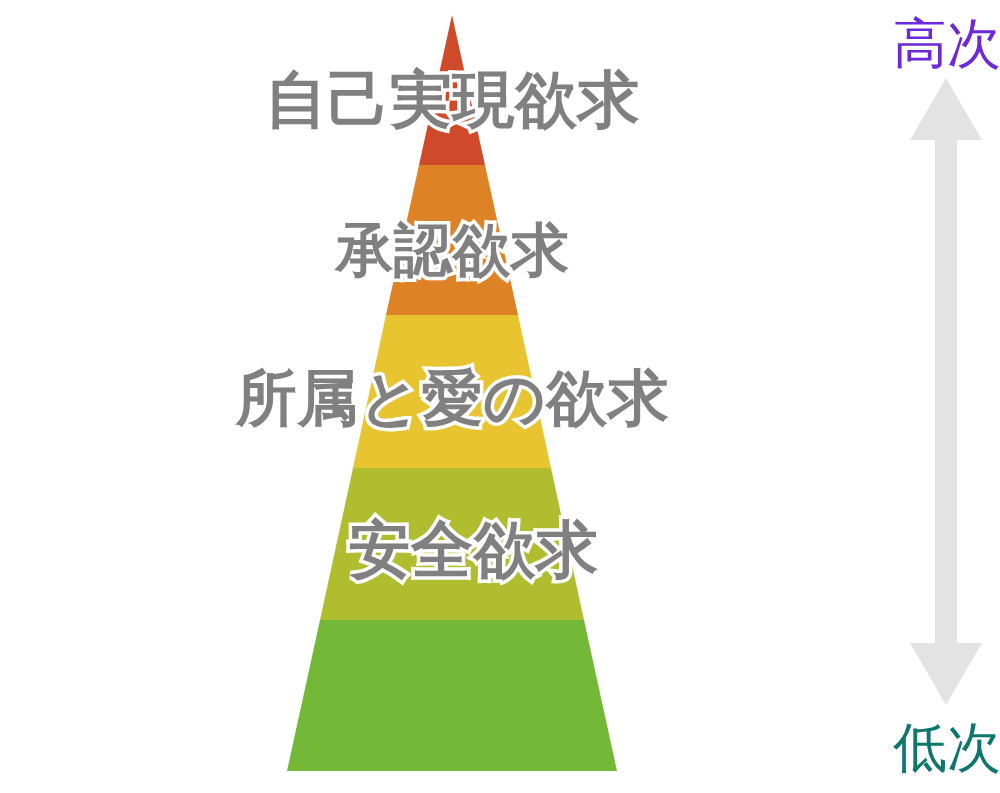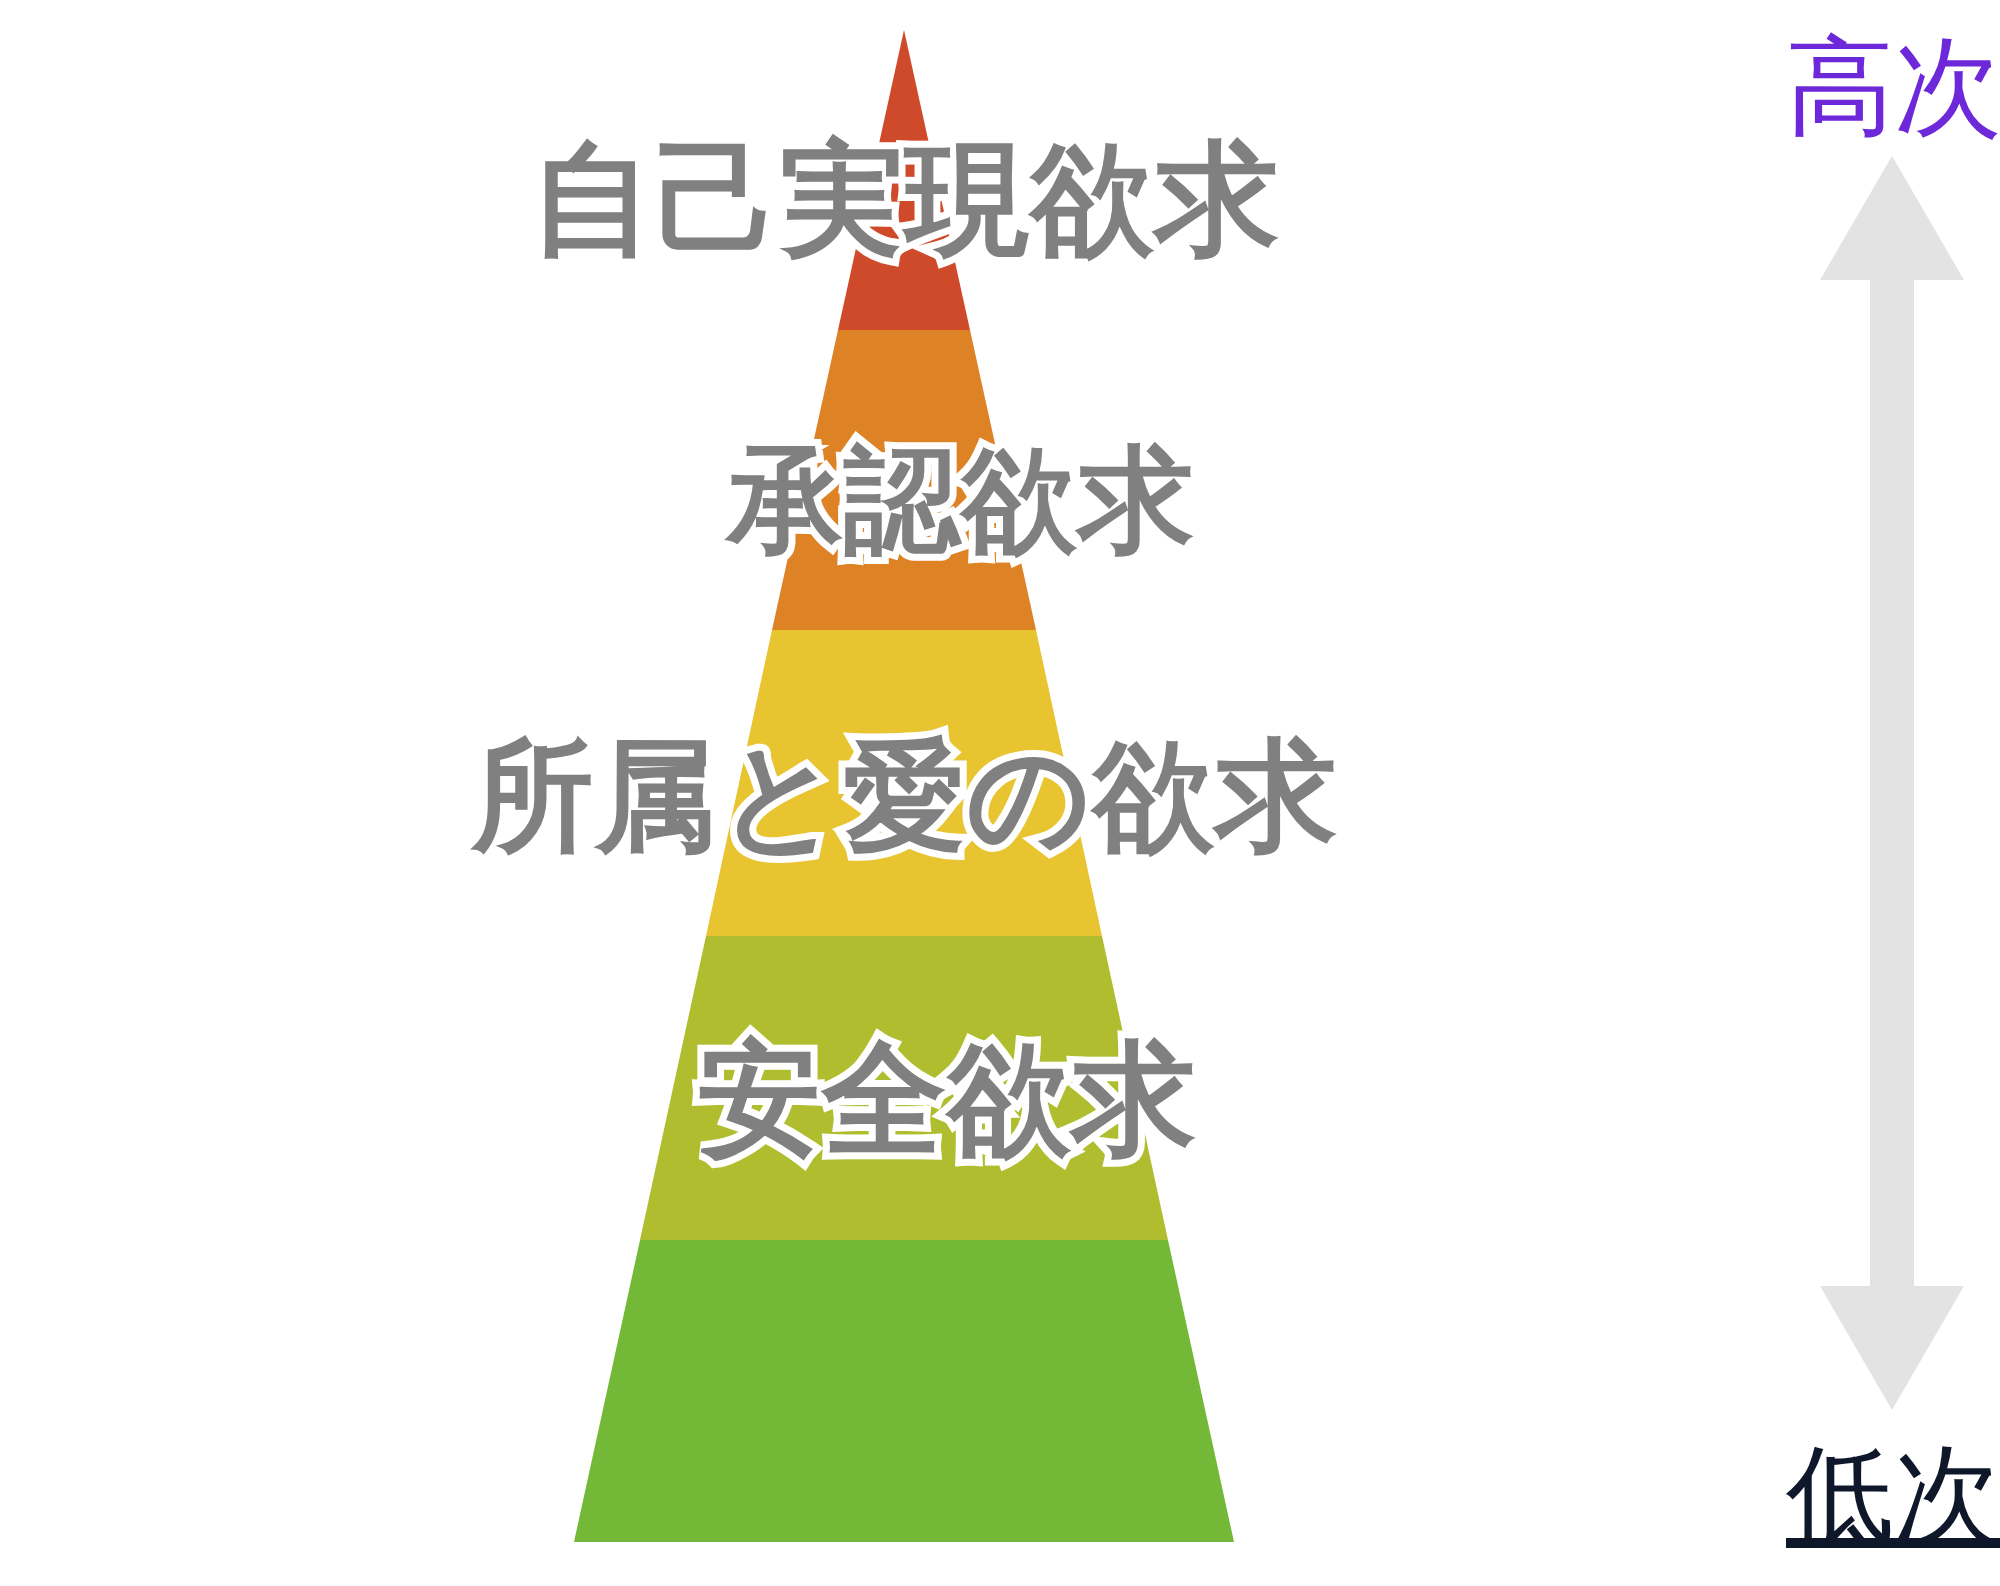--- a/index.html
+++ b/index.html
@@ -78,20 +78,20 @@
     <polygon id="tier2" points="353,468 551,468 584,620 320,620" fill="#afbd2f"></polygon>
 
     <polygon id="tier1" points="320,620 584,620 617,771 287,771" fill="#73b837"></polygon>
 
     <g>
       <polygon id="arrow-shape" points="946,78 982,140 957,140 957,643 982,643 946,705 910,643 935,643 935,140 910,140" fill="#e3e3e3"></polygon>
     </g>
   </svg>
 
   <div class="tier-label label-1" style="color: rgb(128, 128, 128); -webkit-text-stroke: 7px rgb(255, 255, 255);">自己実現欲求</div>
-  <div class="tier-label label-2" style="color: rgb(128, 128, 128); padding-left: 28px; -webkit-text-stroke: 7px rgb(255, 255, 255);">承認欲求</div>
+  <div class="tier-label label-2" style="color: rgb(128, 128, 128); -webkit-text-stroke: 7px rgb(255, 255, 255);">承認欲求</div>
   <div class="tier-label label-3" style="color: rgb(128, 128, 128); -webkit-text-stroke: 7px rgb(255, 255, 255);">所属と愛の欲求</div>
   <div class="tier-label label-4" style="color: rgb(128, 128, 128); -webkit-text-stroke: 7px rgb(255, 255, 255);">安全欲求</div>
 
   <div class="axis-label" id="label-high" style="color: #6d28d9;">高次</div>
-  <div class="axis-label" id="label-low" style="color: #0f172a; text-decoration: underline;">低次</div>
+  <div class="axis-label" id="label-low" style="color: #0f766e;">低次</div>
 
 </div>
 
 </body></html>

